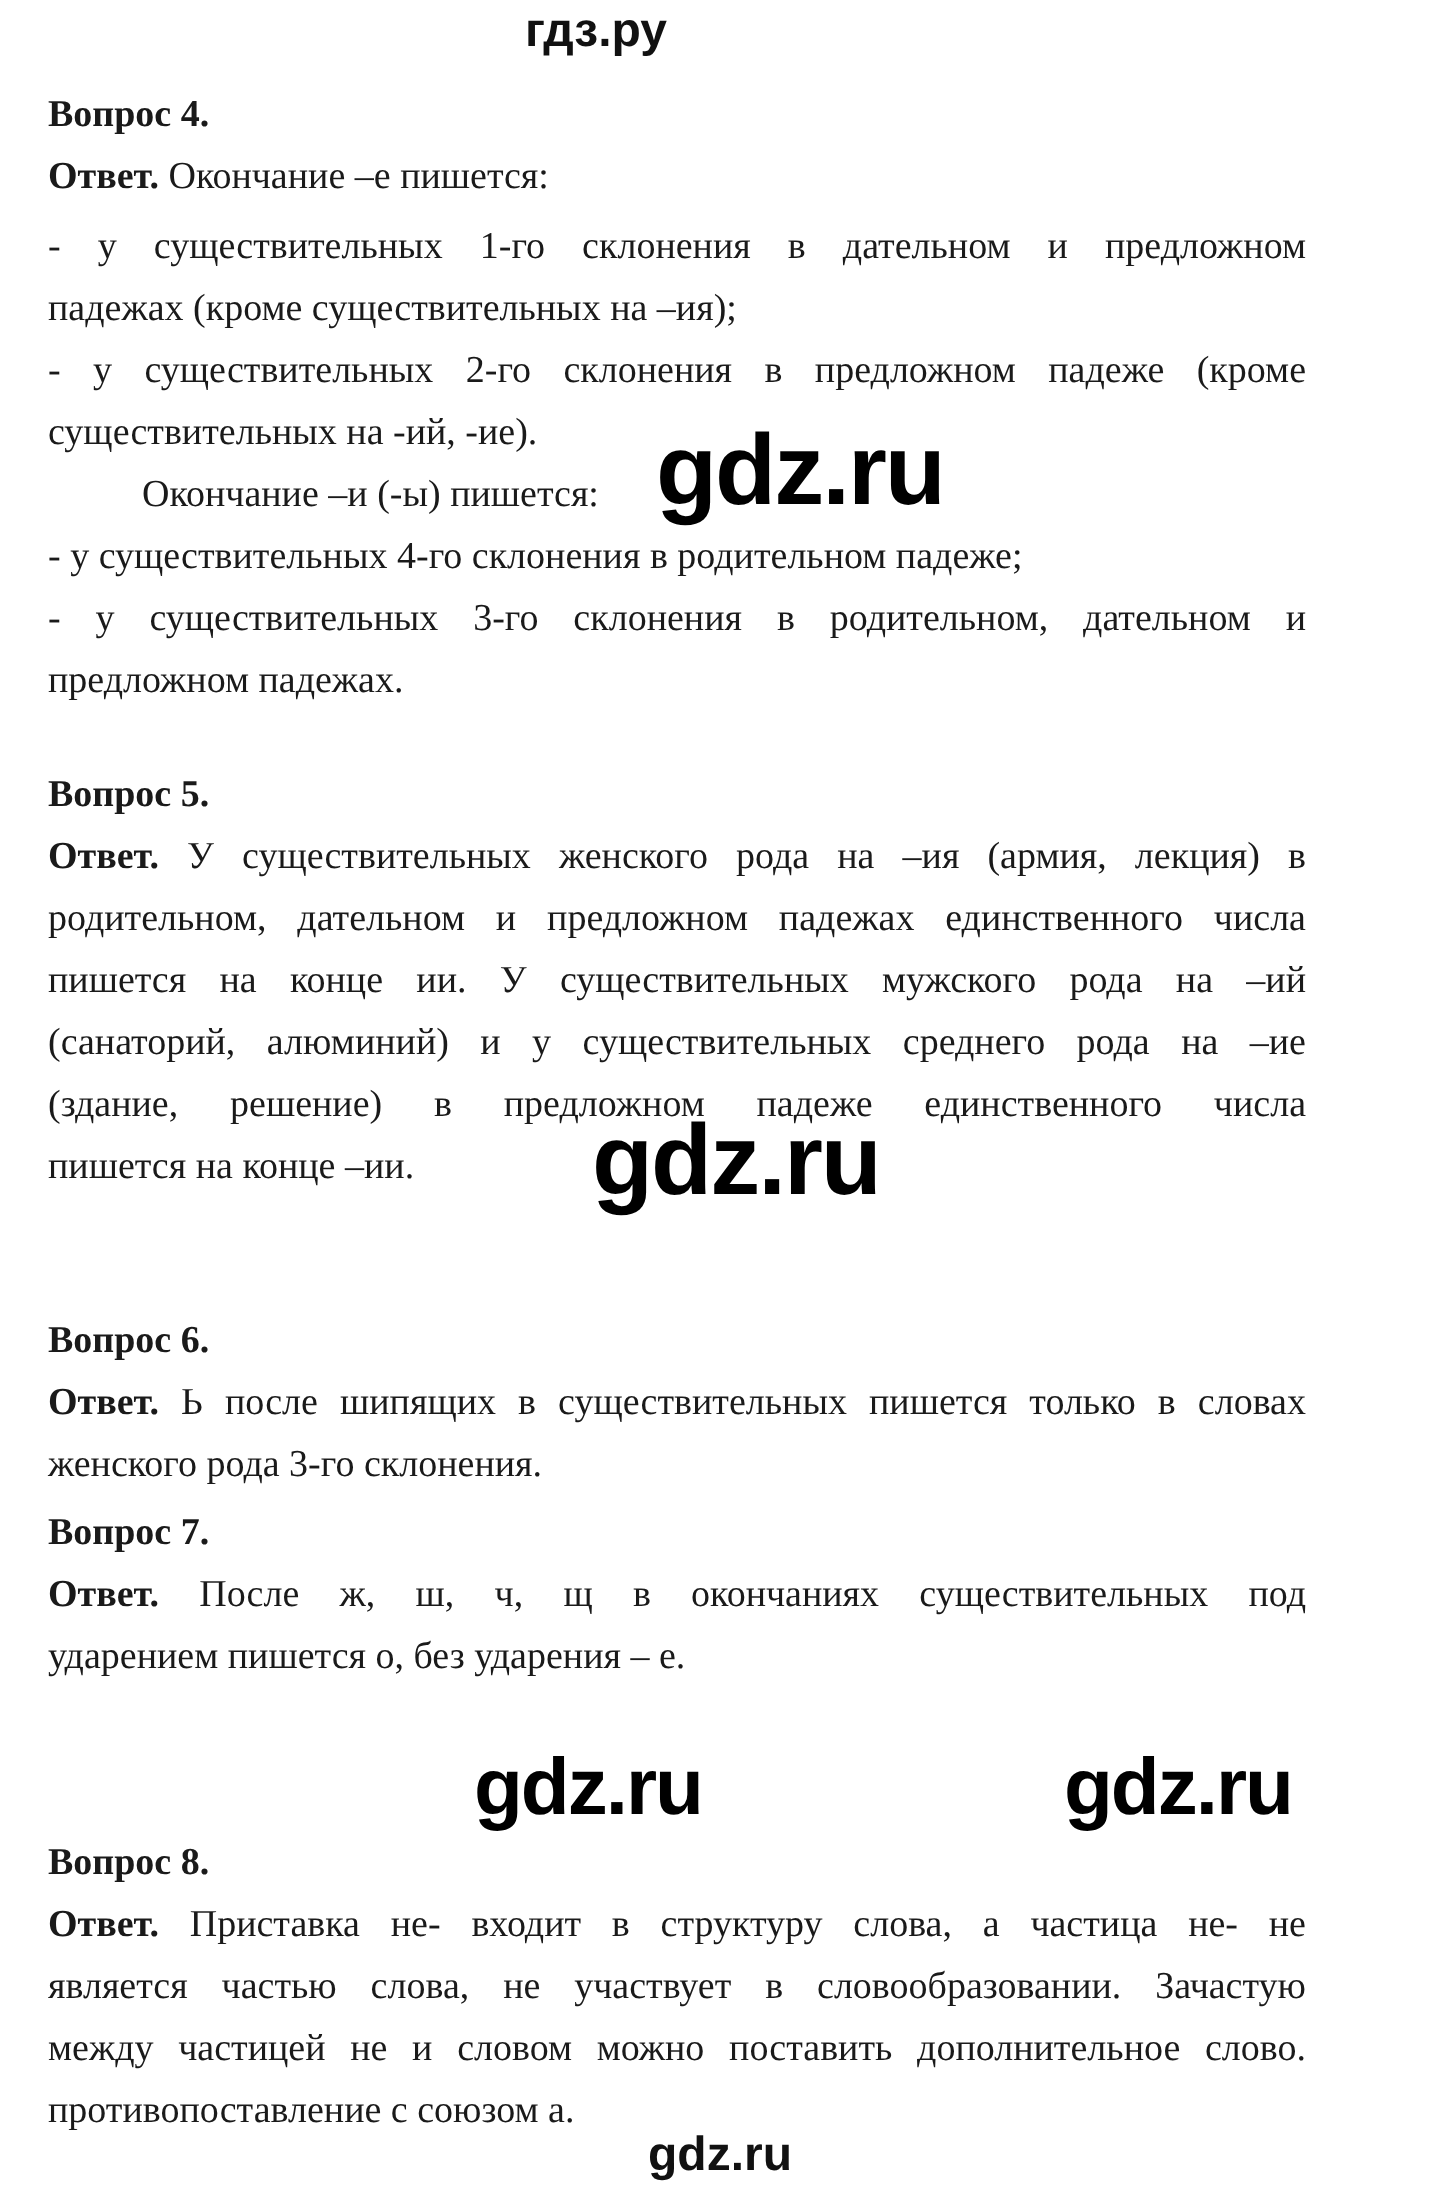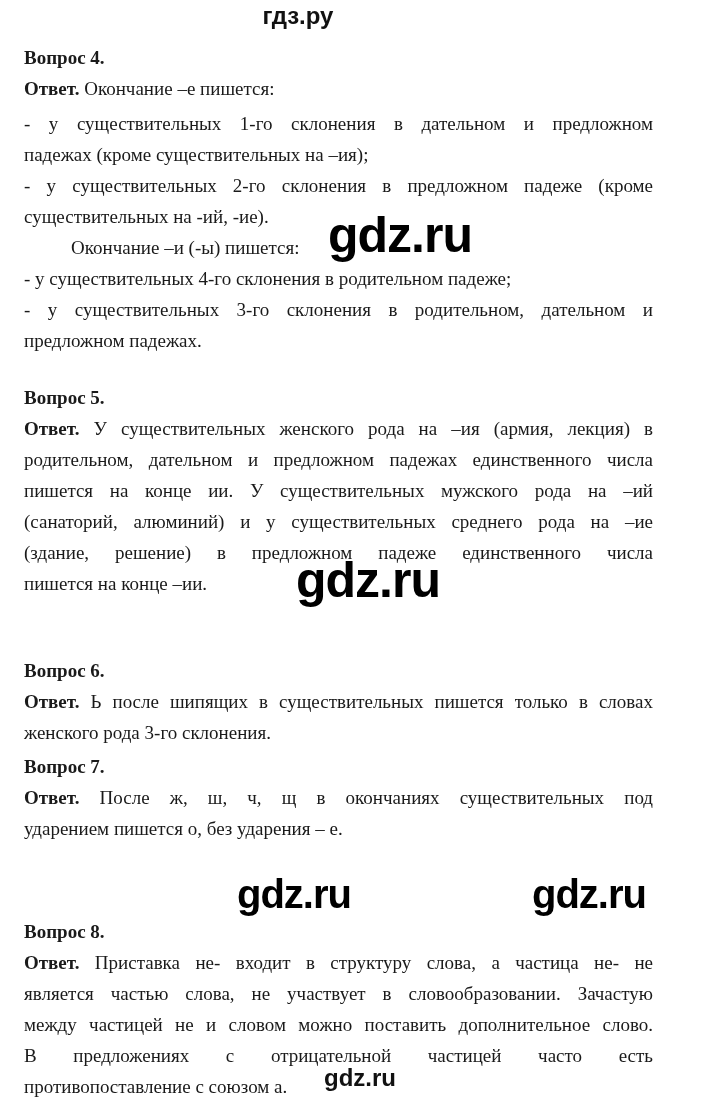--- a/index.html
+++ b/index.html
@@ -63,21 +63,20 @@
     <div class="q-title">Вопрос 7.</div>
     <div class="line justify"><span class="bold">Ответ.</span><span> После ж, ш, ч, щ  в окончаниях существительных под</span></div>
     <div class="line">ударением пишется о, без ударения – е.</div>
   </div>
 
   <div class="block" style="top:873px;margin-top:43px;">
     <div class="q-title">Вопрос 8.</div>
     <div class="line justify"><span class="bold">Ответ.</span><span> Приставка не- входит в структуру слова, а частица не- не</span></div>
     <div class="line justify">является частью слова, не участвует в словообразовании. Зачастую</div>
     <div class="line justify">между частицей не и словом можно поставить дополнительное слово.</div>
-    <div class="line justify">В предложениях с отрицательной частицей часто есть</div>
     <div class="line">противопоставление с союзом а.</div>
   </div>
 </div>
 
 <div class="wm wm-large" style="left:328px; top:210px;">gdz.ru</div>
 <div class="wm wm-large" style="left:296px; top:555px;">gdz.ru</div>
 <div class="wm wm-mid" style="left:237px; top:874px;">gdz.ru</div>
 <div class="wm wm-mid" style="left:532px; top:874px;">gdz.ru</div>
 
 <div class="footer">gdz.ru</div>

